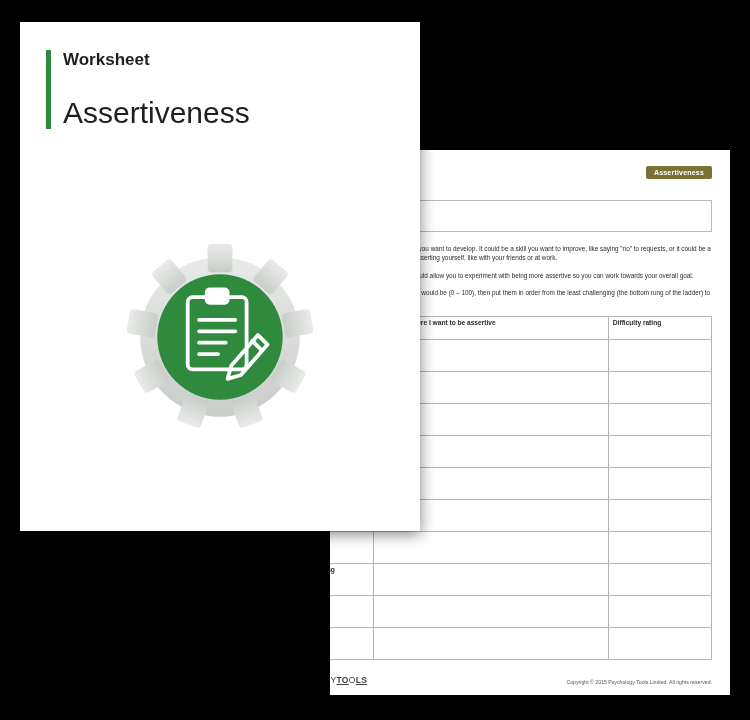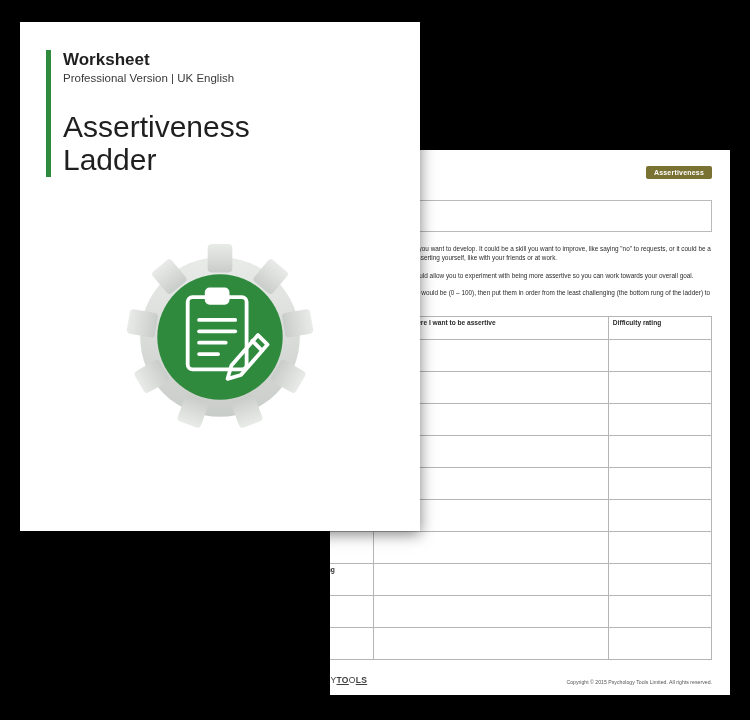--- a/index.html
+++ b/index.html
@@ -259,24 +259,22 @@
       <div class="pt-copy">Copyright © 2015 Psychology Tools Limited. All rights reserved.</div>
     </div>
 
   </div>
 </div>
 
 <div id="front-page">
 
   <div class="cover-head">
     <div class="cover-kicker">Worksheet</div>
-    <div class="cover-sub">Professional Version | UK English</div>
     <div class="cover-title">
       <div>Assertiveness</div>
-      <div>Ladder</div>
     </div>
   </div>
 
   <div class="cover-art">
     <div class="gear-wrap">
       <svg width="190" height="190" viewBox="0 0 200 200" xmlns="http://www.w3.org/2000/svg">
         <defs>
           <linearGradient id="gearGrad" x1="0" y1="0" x2="0" y2="1">
             <stop offset="0%" stop-color="#e9ebe9"></stop>
             <stop offset="100%" stop-color="#c9cdc9"></stop>

